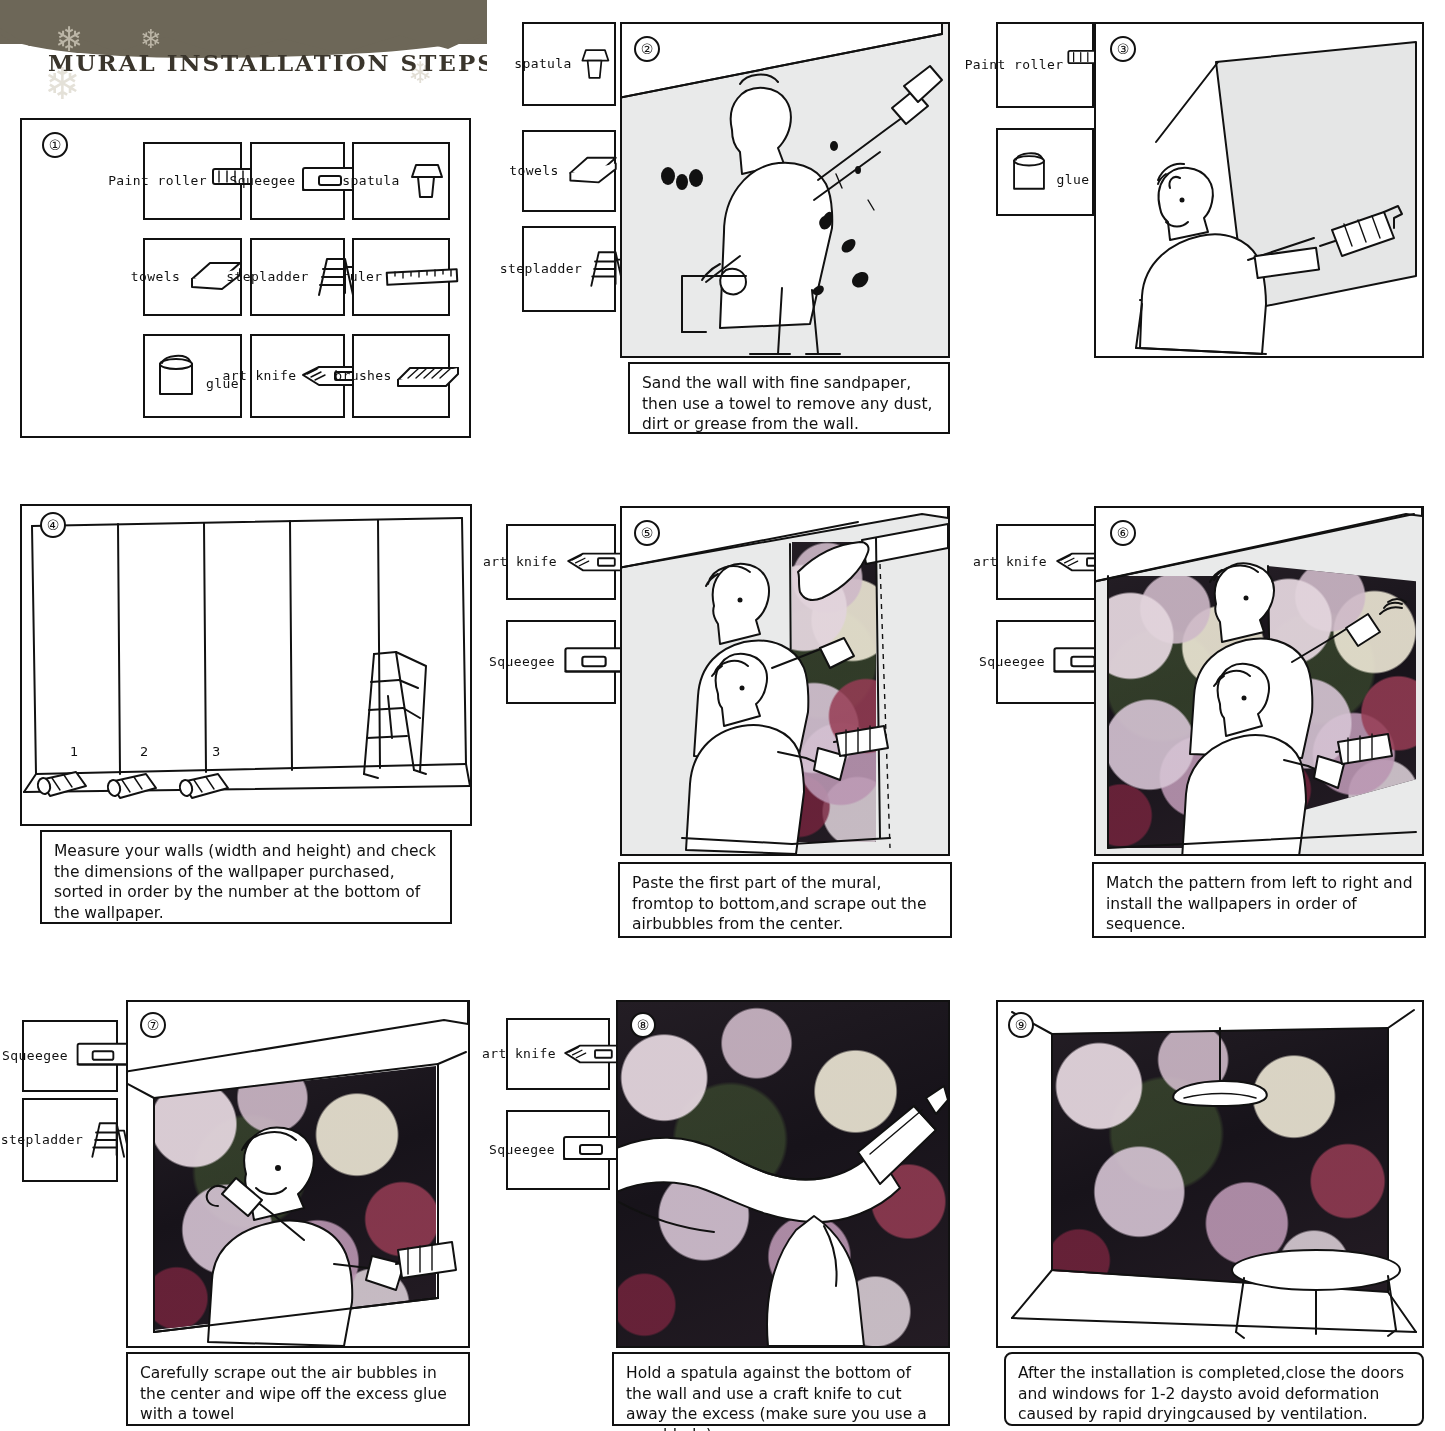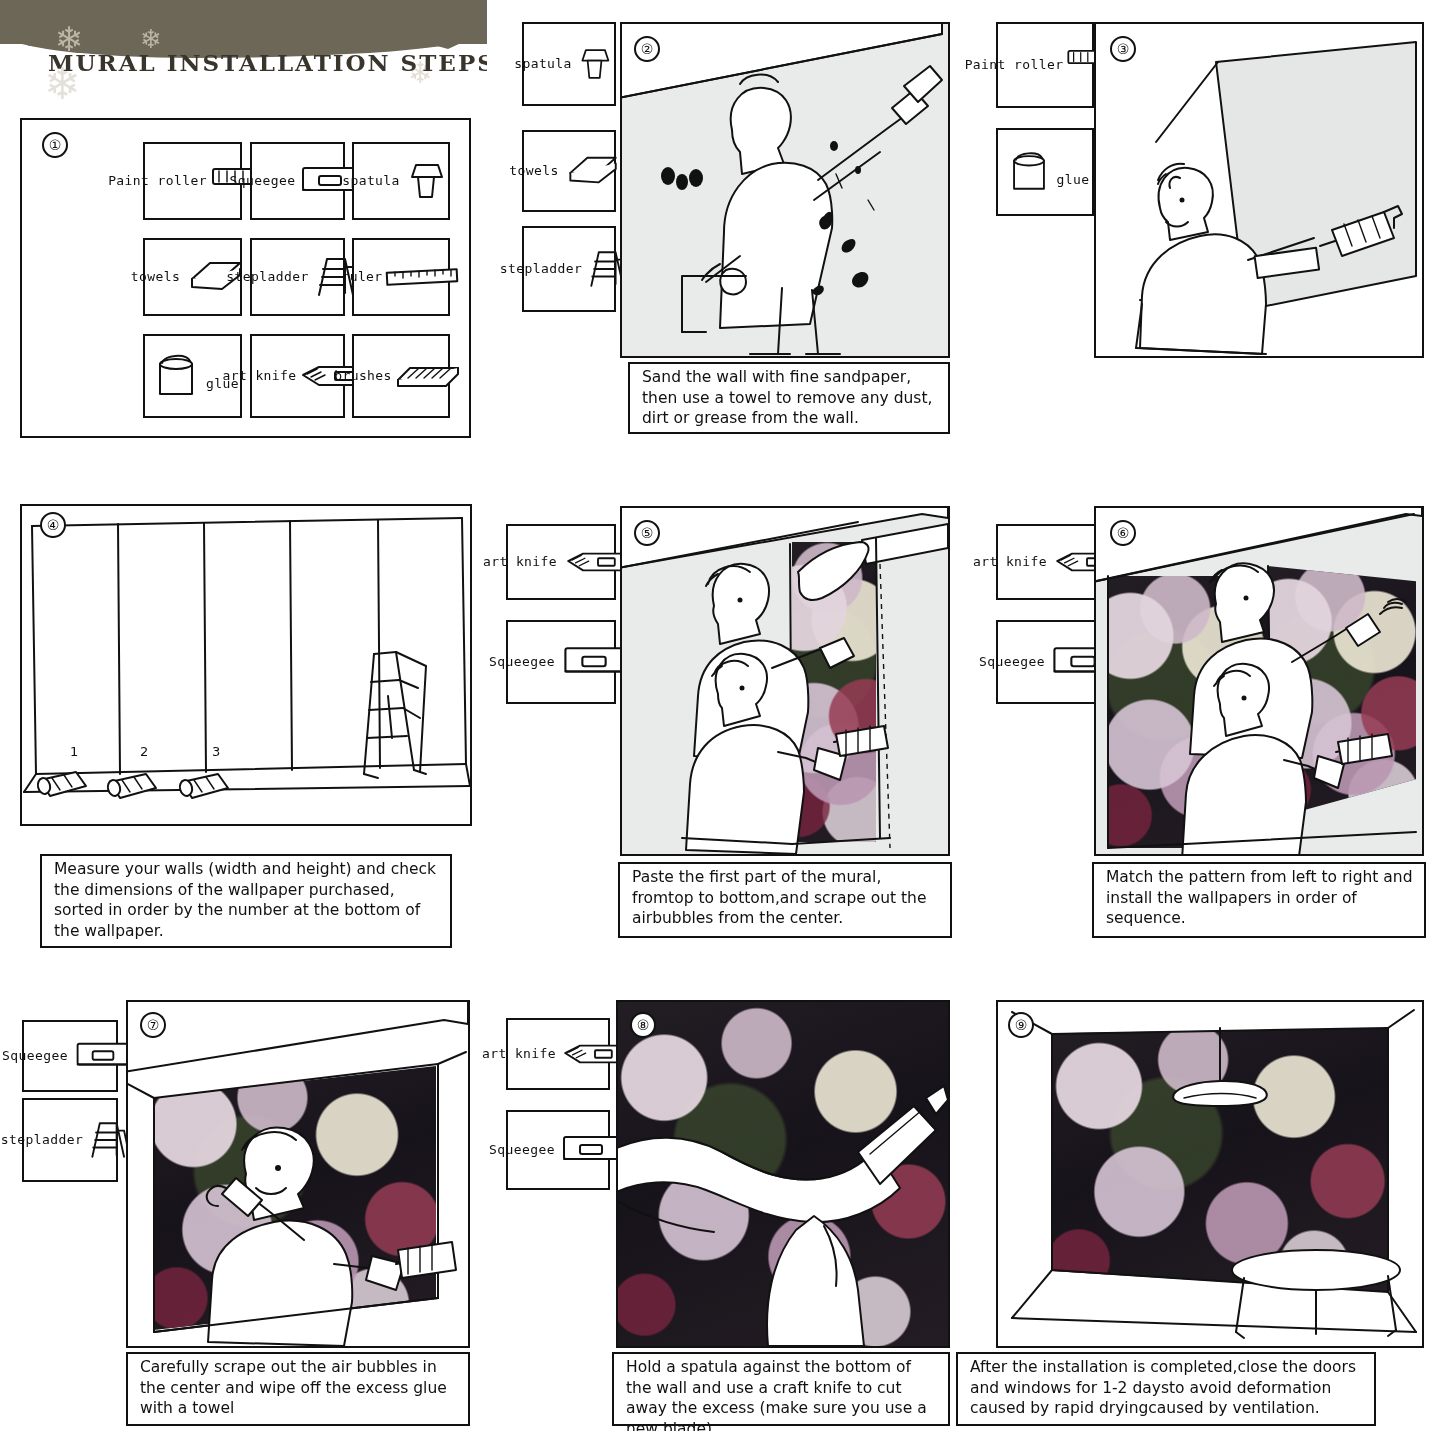--- a/index.html
+++ b/index.html
@@ -77,21 +77,21 @@
   }
   .caption {
     position: absolute;
     border: 2px solid #111;
     background: #fff;
     box-sizing: border-box;
     font-family: "DejaVu Sans", sans-serif;
     font-size: 15.5px;
     line-height: 1.33;
     color: #111;
-    padding: 3px 10px 6px 12px;
+    padding: 9px 10px 6px 12px;
   }
   .step-num {
     position: absolute;
     width: 26px; height: 26px;
     border: 2px solid #111;
     border-radius: 50%;
     box-sizing: border-box;
     font-family: "DejaVu Sans", sans-serif;
     font-size: 14px;
     line-height: 22px;
@@ -411,21 +411,21 @@
         <path class="s" d="M352 148 L374 146"></path>
         <path class="s" d="M349 176 L377 174 M347 204 L381 202 M345 232 L385 230"></path>
         <path class="s" d="M374 146 L404 160 L398 266"></path>
         <path class="s" d="M377 174 L396 182 M381 202 L398 212"></path>
         <path class="s" d="M366 190 L370 232"></path>
         <path class="s" d="M342 268 L356 272 M392 264 L404 268"></path>
       </svg>
     </div>
   </div>
   <div class="step-num" style="left:40px; top:512px;">④</div>
-  <div class="caption" style="left:40px; top:854px; width:412px; height:94px;">Measure your walls (width and height) and check the dimensions of the wallpaper purchased, sorted in order by the number at the bottom of the wallpaper.</div>
+  <div class="caption" style="left:40px; top:830px; width:412px; height:94px;">Measure your walls (width and height) and check the dimensions of the wallpaper purchased, sorted in order by the number at the bottom of the wallpaper.</div>
 
   <div class="chip" style="left:506px; top:524px; width:110px; height:76px;">
     <span class="lbl top">art knife</span>
     <span>
       <svg width="82" height="28" viewBox="0 0 76 30">
           <path class="wht" d="M6 14L22 6h46a4 4 0 014 4v10a4 4 0 01-4 4H22z"></path>
           <path class="s-thin" d="M10 13l10-5M14 16l10-5M18 19l10-5"></path>
           <rect class="wht" x="38" y="11" width="18" height="8" rx="1"></rect>
         </svg>
     </span>
@@ -629,15 +629,15 @@
         <path class="wht" d="M176 92 C186 76 258 74 268 90 C272 98 262 104 222 104 C182 104 172 100 176 92 Z"></path>
         <path class="s-thin" d="M186 96 C210 90 238 90 258 96"></path>
 
         <ellipse class="wht" cx="318" cy="268" rx="84" ry="20"></ellipse>
         <path class="s" d="M246 276 L238 330 M390 274 L398 328 M318 288 L318 332"></path>
         <path class="s" d="M238 330 L246 336 M398 328 L390 334"></path>
       </svg>
     </div>
   </div>
   <div class="step-num" style="left:1008px; top:1012px;">⑨</div>
-  <div class="caption" style="left:956px; top:1352px; width:420px; height:74px;">After the installation is completed,close the doors and windows for 1-2 daysto avoid deformation caused by rapid dryingcaused by ventilation.</div>
+  <div class="caption" style="left:1004px; top:1352px; width:420px; height:74px;border-radius:8px;">After the installation is completed,close the doors and windows for 1-2 daysto avoid deformation caused by rapid dryingcaused by ventilation.</div>
 
 </div>
 
 </body></html>

